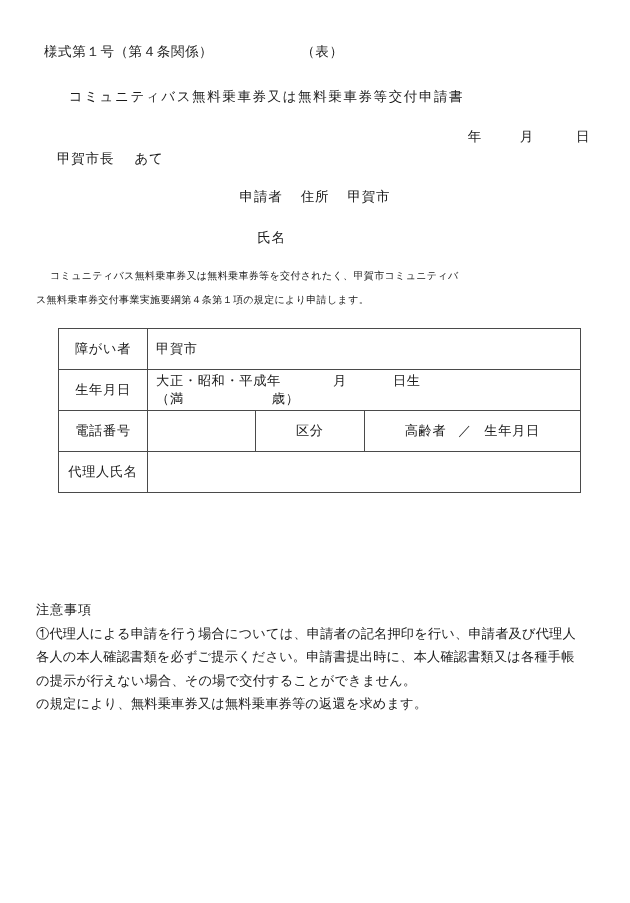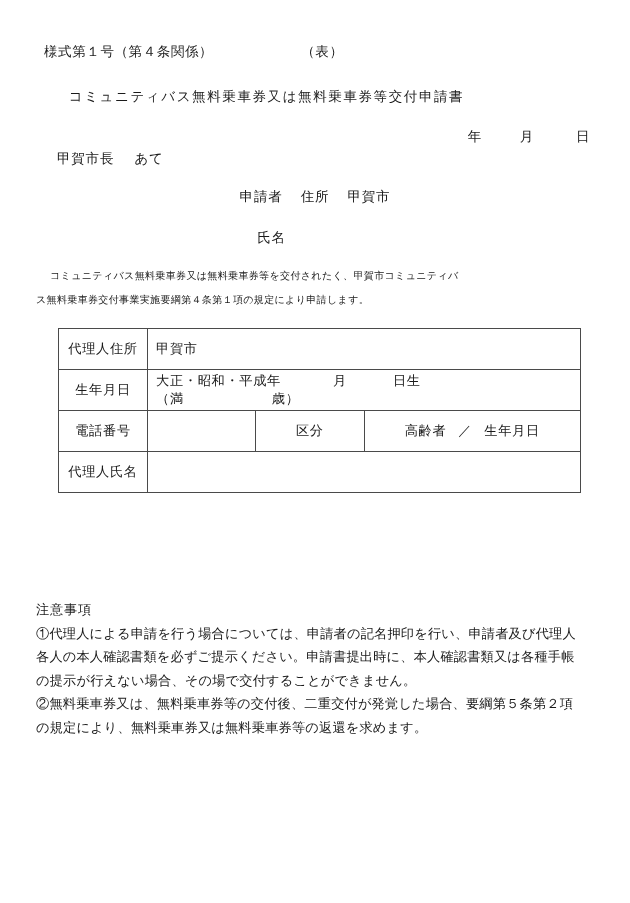--- a/index.html
+++ b/index.html
@@ -202,21 +202,21 @@
   </div>
 
   <div class="body-para">
     <span class="p-line">コミュニティバス無料乗車券又は無料乗車券等を交付されたく、甲賀市コミュニティバ</span>
     <span class="p-line">ス無料乗車券交付事業実施要綱第４条第１項の規定により申請します。</span>
   </div>
 
   <table class="form-table">
     <tbody>
       <tr>
-        <td class="lbl">代理人住所</td>
+        <td class="lbl">障がい者</td>
         <td class="val" colspan="4">甲賀市</td>
       </tr>
       <tr>
         <td class="lbl">生年月日</td>
         <td class="val dob-line" colspan="4">
           <span class="seg era">大正・昭和・平成</span><span class="seg yy">年</span><span class="seg mm">月</span><span class="seg dd">日生</span><span class="seg man">（満</span><span class="seg">歳）</span>
         </td>
       </tr>
       <tr>
         <td class="lbl">電話番号</td>
@@ -231,17 +231,16 @@
         <td class="val" colspan="4"></td>
       </tr>
     </tbody>
   </table>
 
   <div class="notes">
     <span class="notes-head">注意事項</span>
     <span class="n-line">①代理人による申請を行う場合については、申請者の記名押印を行い、申請者及び代理人</span>
     <span class="n-line">各人の本人確認書類を必ずご提示ください。申請書提出時に、本人確認書類又は各種手帳</span>
     <span class="n-line">の提示が行えない場合、その場で交付することができません。</span>
-    <span class="n-line">②無料乗車券又は、無料乗車券等の交付後、二重交付が発覚した場合、要綱第５条第２項</span>
     <span class="n-line">の規定により、無料乗車券又は無料乗車券等の返還を求めます。</span>
   </div>
 
 </div>
 
 </body></html>

